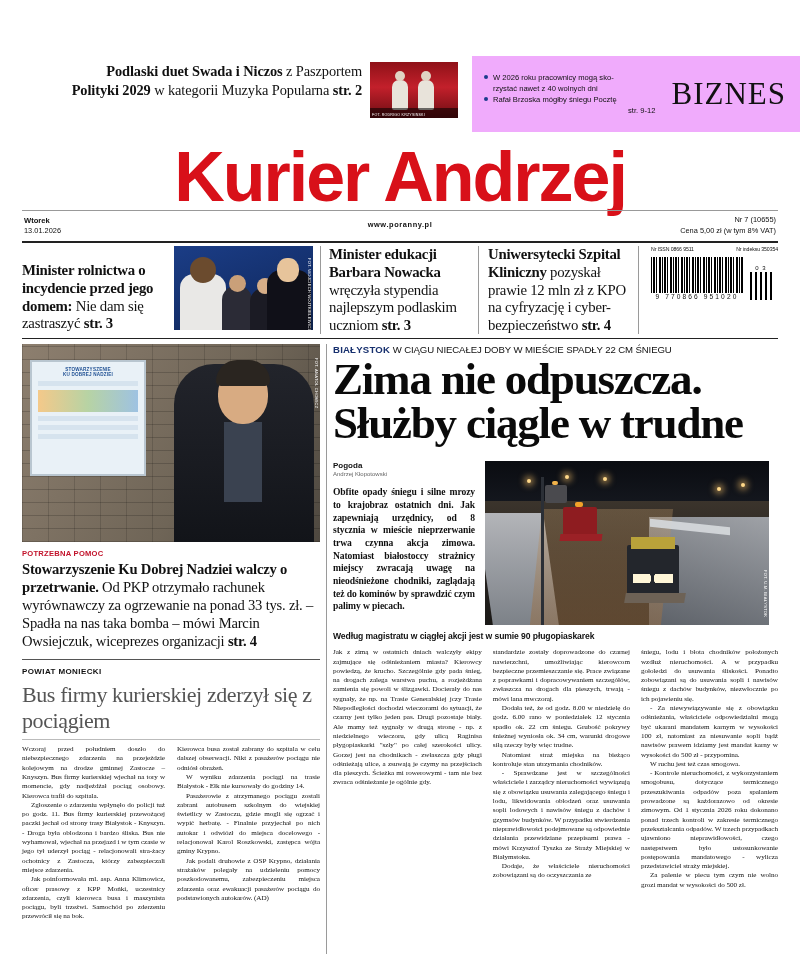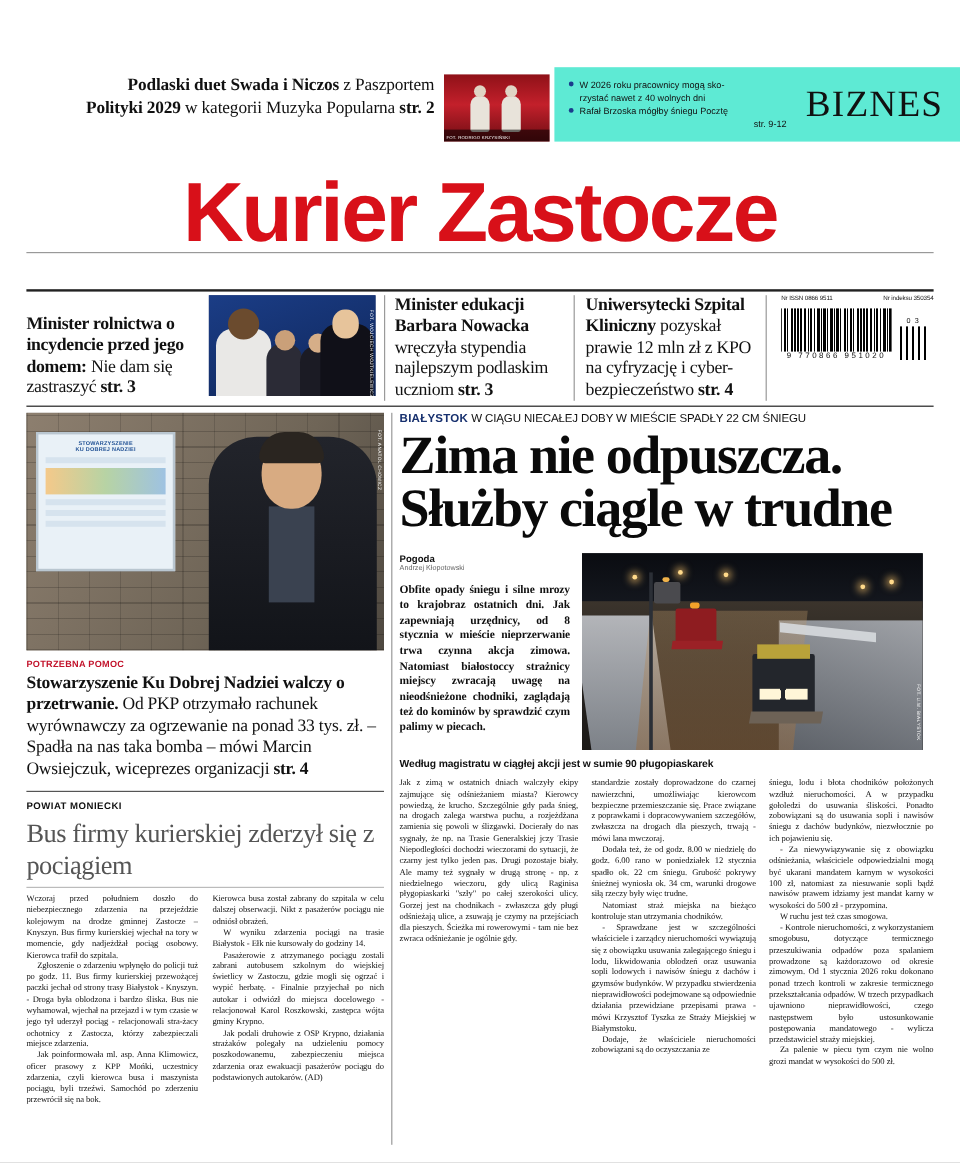--- a/index.html
+++ b/index.html
@@ -77,24 +77,24 @@
     position: absolute;
     left: 2px; bottom: 1px;
     font-family: "Liberation Sans", sans-serif;
     font-size: 3.6px;
     color: #fff;
     letter-spacing: .2px;
     white-space: nowrap;
   }
 
   .promo-right {
-    margin-left: 4px;
+    margin-left: 14px;
     flex: 1;
-    height: 62px;
-    background: #5eead4;
+    height: 76px;
+    background: #f0abfc;
     display: flex;
     align-items: center;
     padding: 0 10px 0 12px;
     box-sizing: border-box;
   }
   .promo-bullets {
     flex: 1;
     font-family: "Liberation Sans", sans-serif;
     font-size: 7.6px;
     line-height: 1.45;
@@ -600,25 +600,36 @@
         <div class="b-item">
           <span>Rafał Brzoska mógłby śniegu Pocztę</span>
         </div>
         <div class="b-page">str. 9-12</div>
       </div>
       <div class="promo-biznes">BIZNES</div>
     </div>
   </div>
 
   <div class="masthead">
-    <div class="title">Kurier Zastocze</div>
+    <div class="title">Kurier Andrzej</div>
   </div>
   <div class="mast-rule"></div>
   <div class="mast-rule2"></div>
 
+  <div class="mast-info">
+    <div class="mast-date">
+      <div class="d1">Wtorek</div>
+      <div>13.01.2026</div>
+    </div>
+    <div class="mast-www">www.poranny.pl</div>
+    <div class="mast-price">
+      <div>Nr 7 (10655)</div>
+      <div>Cena 5,00 zł (w tym 8% VAT)</div>
+    </div>
+  </div>
 
   <div class="teasers">
 
     <div class="teaser t-col1">
       <div class="t-text">
         <b>Minister rolnictwa o incydencie przed jego domem:</b><span> Nie dam się zastraszyć </span><b>str. 3</b>
       </div>
     </div>
 
     <div class="t-photo">

